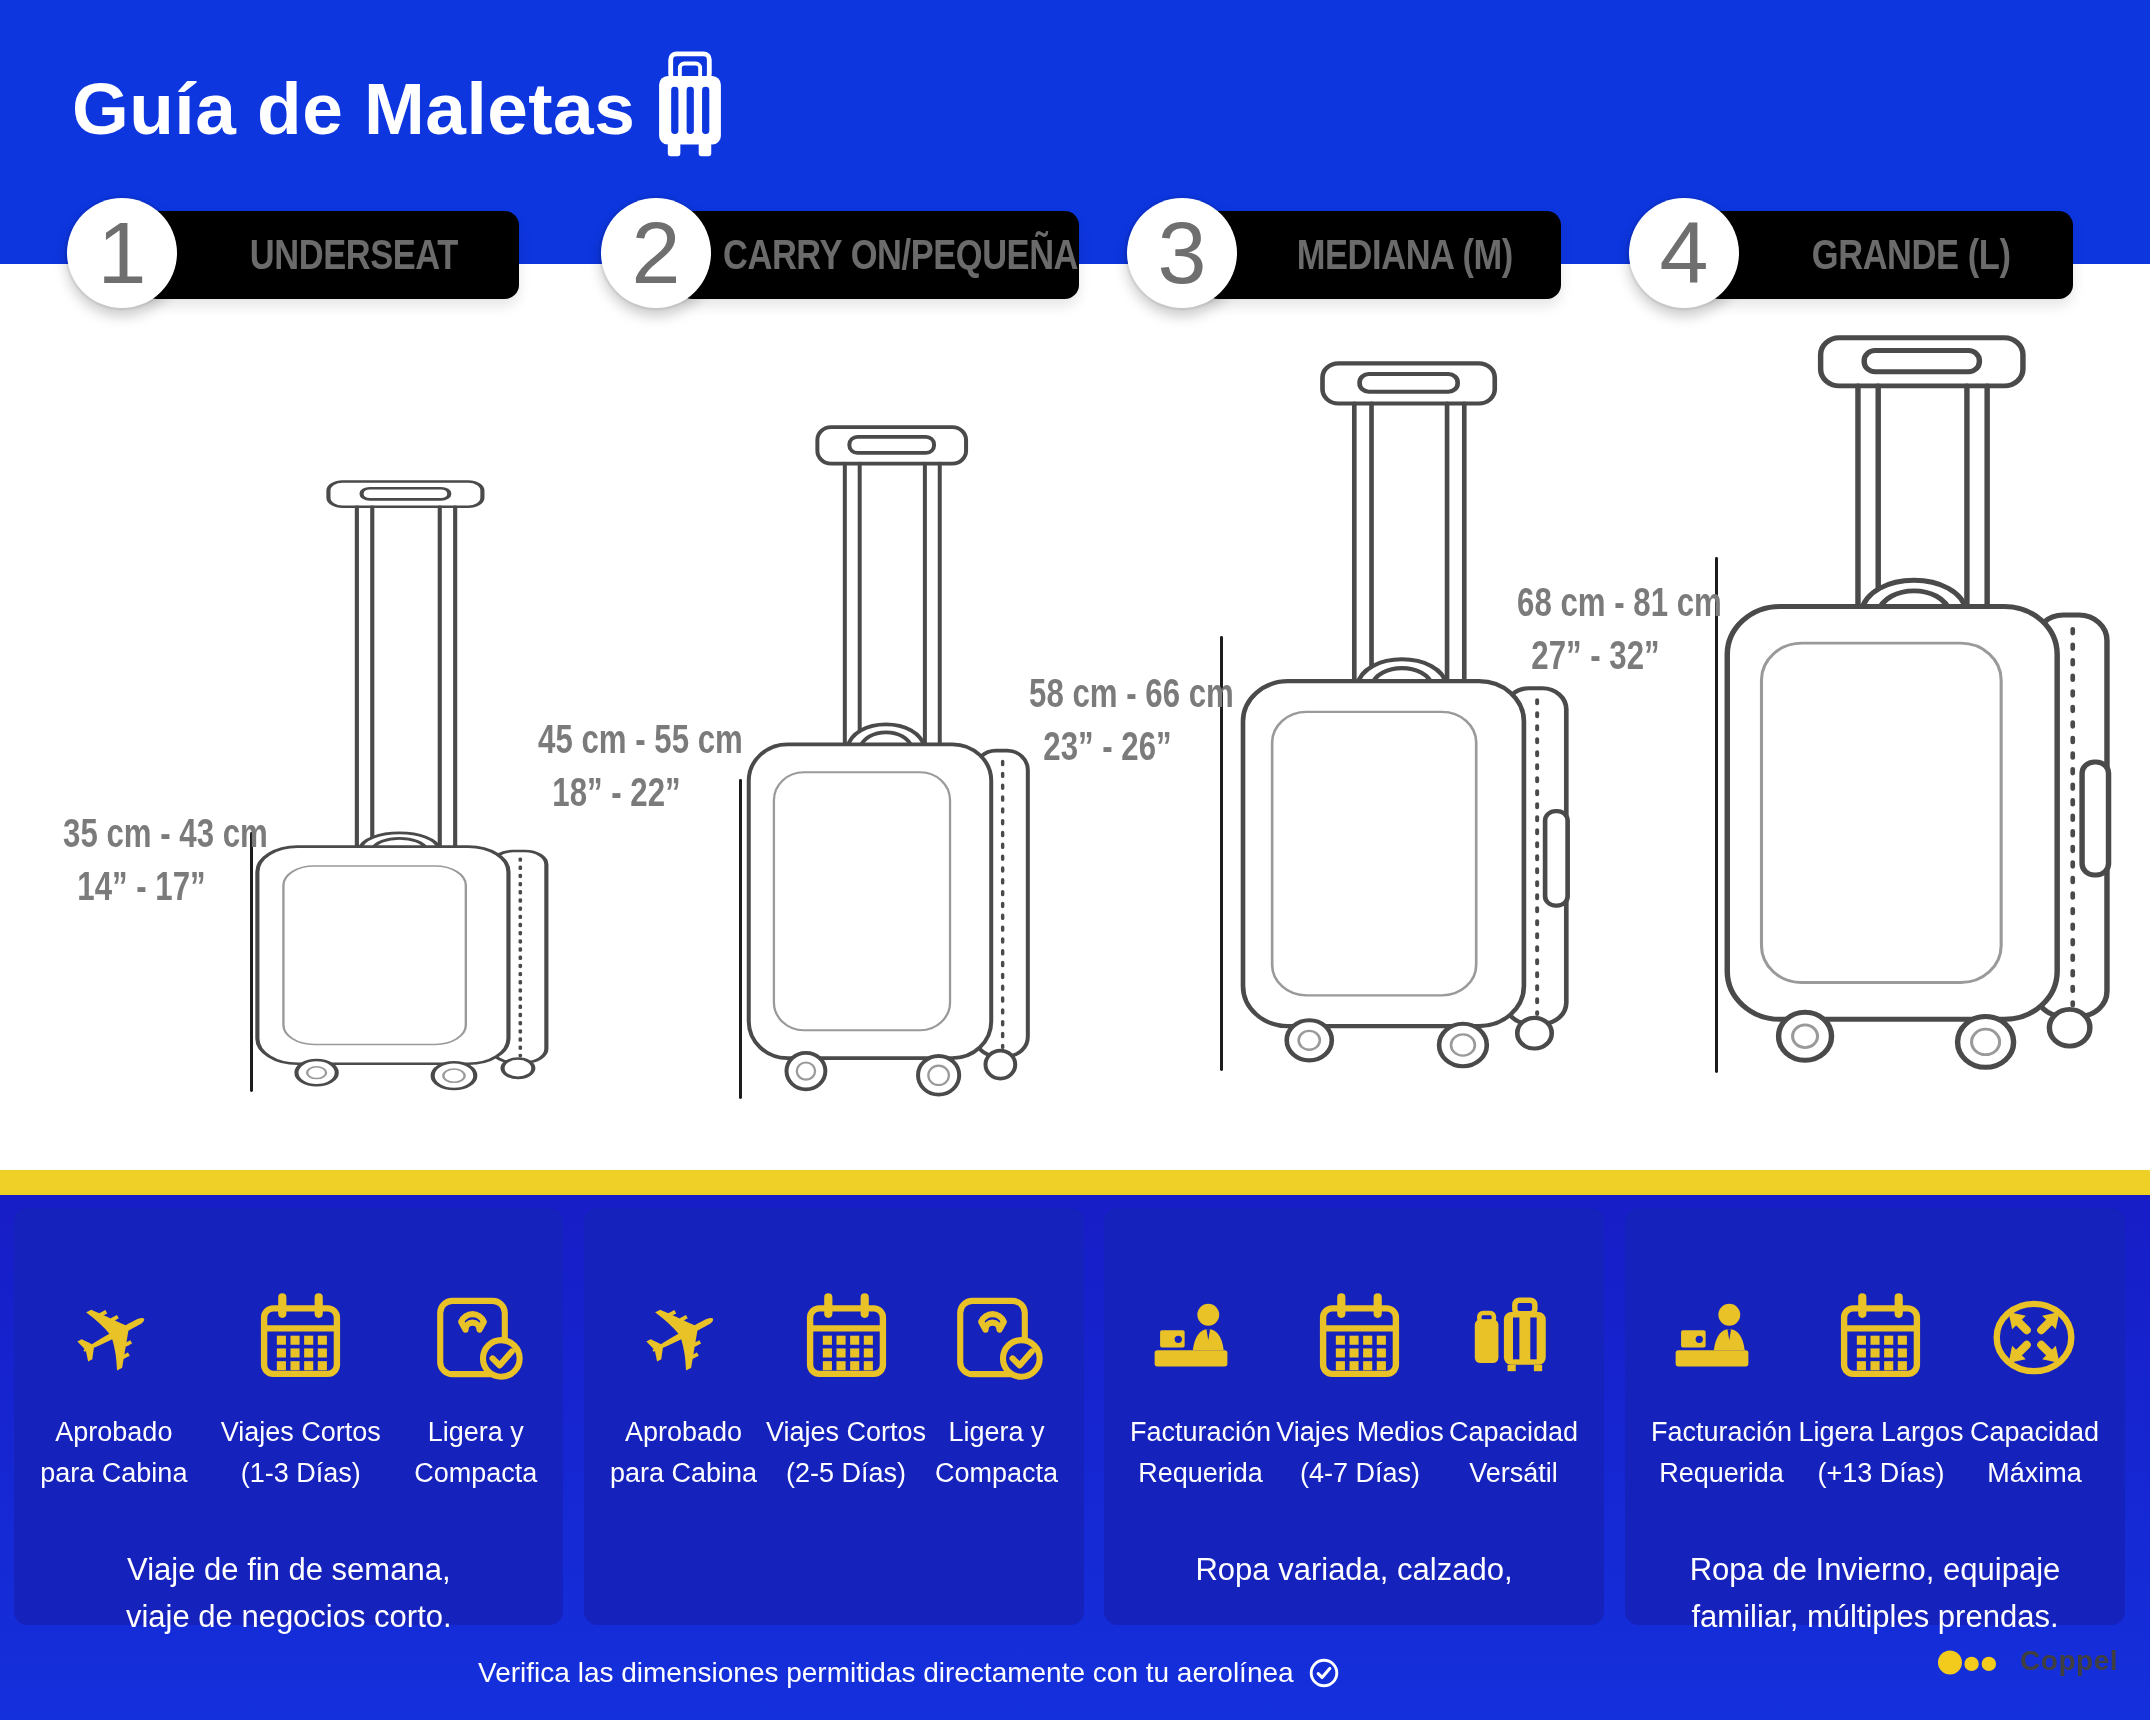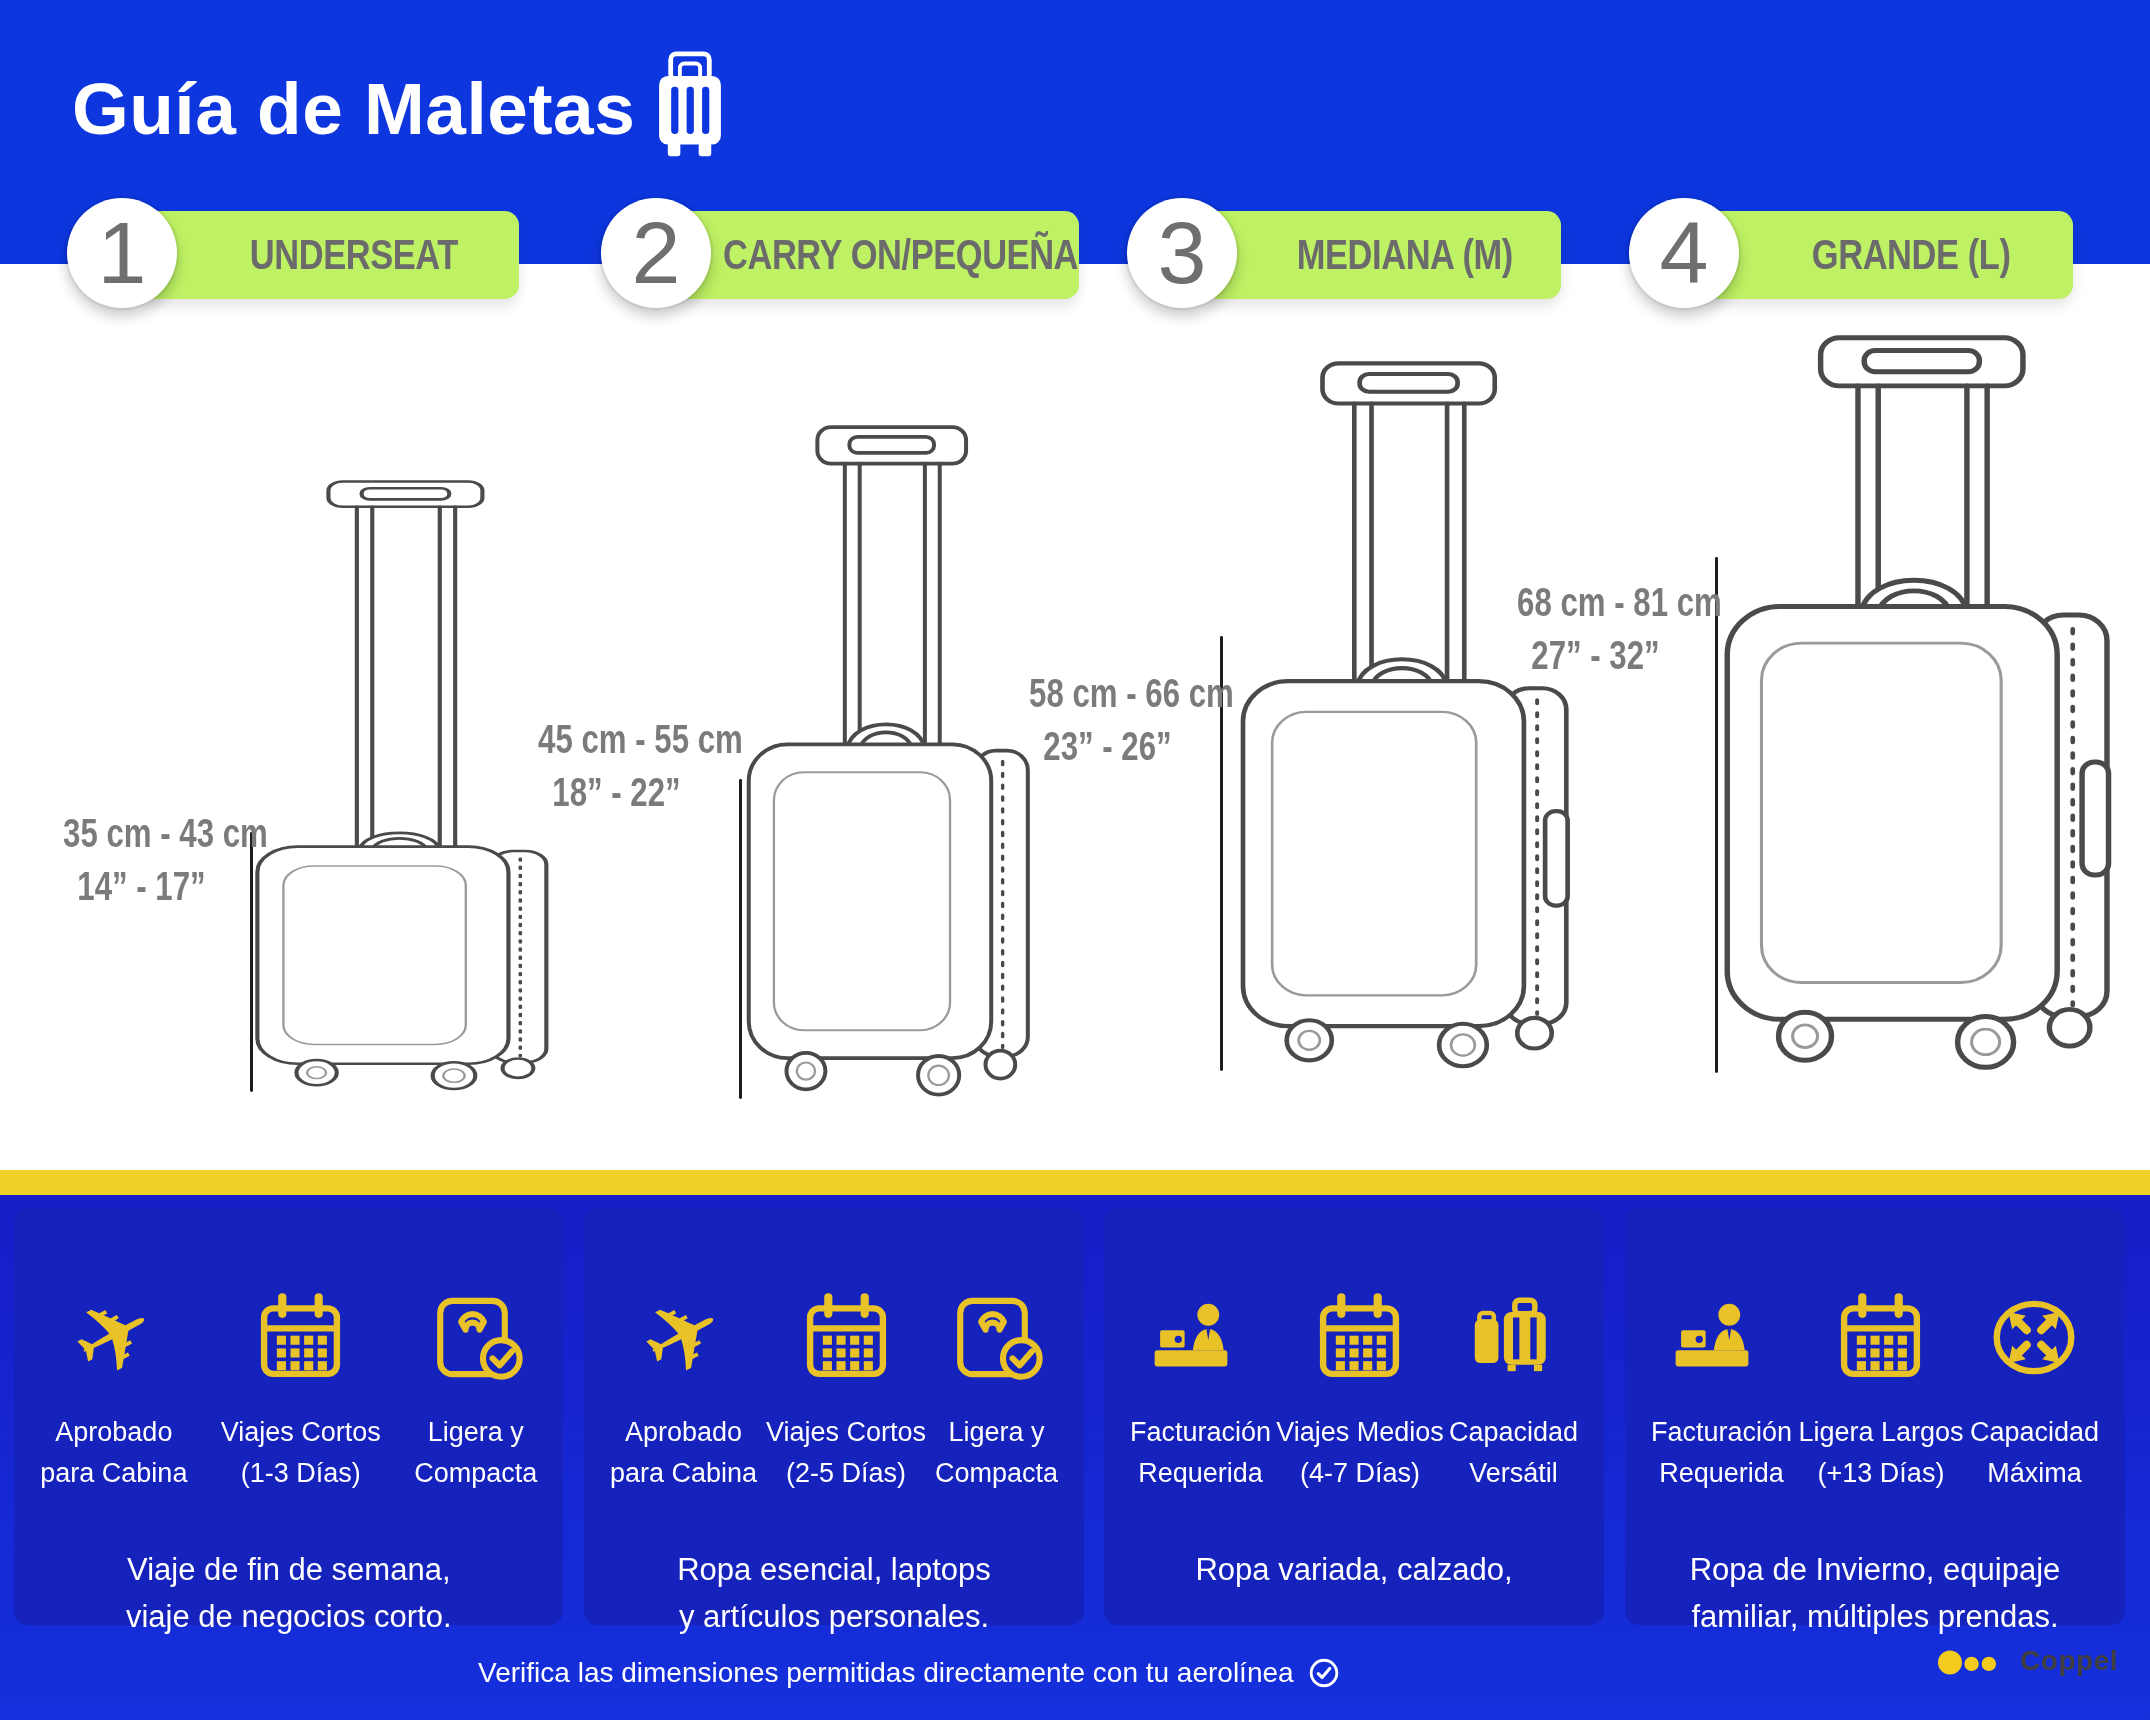--- a/index.html
+++ b/index.html
@@ -9,21 +9,21 @@
   }
   .abs{position:absolute;}
 
   
   .header{left:0;top:0;width:2151px;height:264px;background:#0D36DF;}
   .page-title{left:72px;top:67px;color:#fff;font-size:73px;font-weight:700;letter-spacing:0.5px;white-space:nowrap;}
   .title-icon{left:656px;top:50px;width:68px;height:111px;}
 
   
   .badge{top:198px;height:110px;}
-  .badge .pill{position:absolute;top:13.4px;height:88px;right:0;background:#bef264;border-radius:14.3px;
+  .badge .pill{position:absolute;top:13.4px;height:88px;right:0;background:#000000;border-radius:14.3px;
     display:flex;align-items:center;justify-content:center;padding-left:45px;
     box-shadow:0 6.7px 12.4px rgba(0,0,0,.10);}
   .badge .pill span{font-size:42px;font-weight:700;color:#6B6B6B;white-space:nowrap;
     transform:scaleX(.82);letter-spacing:-0.5px;}
   .badge .num-circle{position:absolute;left:0;top:0;width:110px;height:110px;border-radius:50%;background:#fff;
     display:flex;align-items:center;justify-content:center;
     box-shadow:0 0 0 2.4px rgba(0,0,0,.05), 0 7.6px 13.4px rgba(0,0,0,.22);}
   .badge .num-circle span{font-size:88px;color:#6F6F6F;font-weight:400;}
   .b1{left:67px;width:452px;}  .b1 .pill{left:76px;}
   .b2{left:601px;width:478px;}.b2 .pill{left:77px;}
@@ -377,24 +377,20 @@
         <path d="M74 74 l8 8 l14 -16"></path>
       </g>
           </svg>
         </div>
       <div class="f-label">
           <div>Ligera y</div>
           <div>Compacta</div>
         </div>
     </div>
   </div>
-  <div class="desc">
-    <div>Ropa esencial, laptops</div>
-      <div>y artículos personales.</div>
-  </div>
 </div>
 
 <div class="card c3">
   <div class="features">
     <div class="feature">
       <div class="f-icon">
           <svg viewBox="0 0 110 100" width="100" height="91">
       <g fill="#E8C227">
         <rect x="4" y="64" width="80" height="18" rx="3"></rect>
         <rect x="10" y="42" width="27" height="19" rx="2"></rect>

